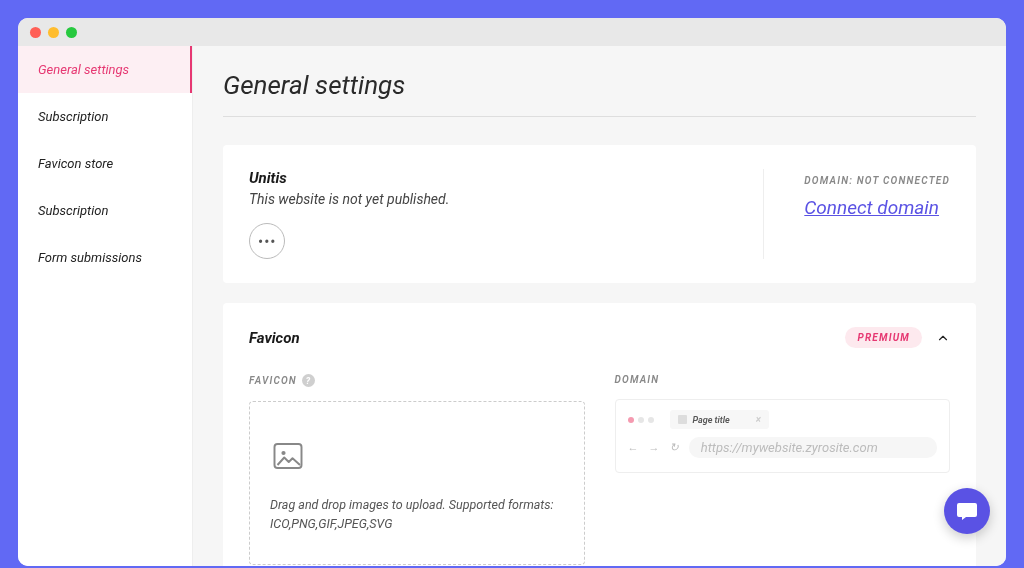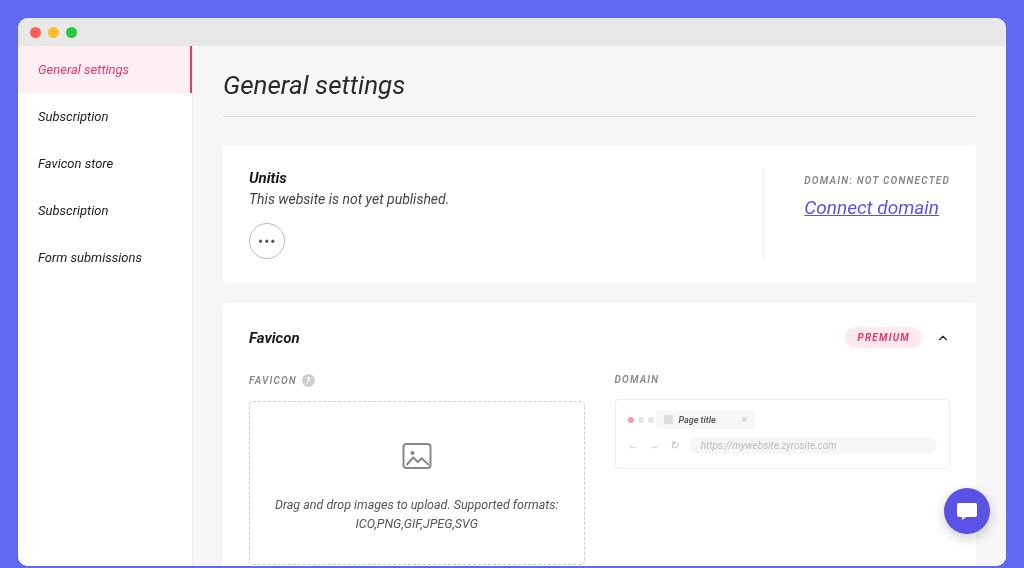--- a/index.html
+++ b/index.html
@@ -29,36 +29,36 @@
 .meta-link { font-size: 19px; color: #5a52e4; text-decoration: underline; cursor: pointer; }
 .section-head { display: flex; align-items: center; justify-content: space-between; margin-bottom: 26px; }
 .section-title { font-size: 15px; font-weight: 700; color: #1a1a1a; }
 .section-right { display: flex; align-items: center; gap: 14px; }
 .badge { background: #fde9ee; color: #e63872; font-size: 10px; font-weight: 700; letter-spacing: 1.2px; padding: 5px 12px; border-radius: 12px; }
 .chev { width: 14px; height: 14px; cursor: pointer; }
 .fav-body { display: flex; gap: 30px; }
 .fav-col { flex: 1; }
 .sub-label { font-size: 10px; letter-spacing: 1.2px; color: #888; font-weight: 600; display: flex; align-items: center; gap: 5px; margin-bottom: 14px; }
 .help-dot { width: 13px; height: 13px; border-radius: 50%; background: #cfcfcf; color: #fff; font-size: 9px; display: inline-flex; align-items: center; justify-content: center; font-weight: 700; }
-.dropzone { border: 1px dashed #ccc; border-radius: 4px; padding: 36px 20px 30px; text-align: center; }
+.dropzone { border: 1px dashed #ccc; border-radius: 4px; padding: 36px 20px 30px; text-align: left; }
 .img-icon { width: 36px; height: 36px; margin: 0 auto 18px; }
 .dz-text { font-size: 12.5px; color: #555; line-height: 1.5; }
 .preview-frame { border: 1px solid #eee; border-radius: 4px; padding: 10px 12px 14px; }
-.pv-row1 { display: flex; align-items: center; gap: 2px; margin-bottom: 0; }
+.pv-row1 { display: flex; align-items: center; gap: 16px; margin-bottom: 0; }
 .pv-dots { display: flex; gap: 4px; }
 .pv-dot { width: 6px; height: 6px; border-radius: 50%; }
 .pv-d1 { background: #f59ab0; }
 .pv-d2 { background: #e6e6e6; }
 .pv-d3 { background: #e6e6e6; }
 .pv-tab { background: #f7f7f7; border-radius: 3px; padding: 4px 8px; display: flex; align-items: center; gap: 6px; font-size: 9px; color: #555; font-weight: 600; flex: 0 0 auto; }
 .pv-favicon { width: 9px; height: 9px; background: #ddd; border-radius: 1px; }
 .pv-close { color: #ccc; font-size: 10px; margin-left: 20px; }
 .pv-row2 { display: flex; align-items: center; gap: 10px; margin-top: 8px; }
 .pv-arrow { color: #bbb; font-size: 11px; }
-.pv-url { flex: 1; background: #f6f6f6; border-radius: 10px; padding: 3px 12px; font-size: 10px; color: #bcbcbc; }
+.pv-url { flex: 1; background: #f6f6f6; border-radius: 10px; padding: 3px 12px; font-size: 13px; color: #bcbcbc; }
 .chat-fab { position: fixed; bottom: 34px; right: 34px; width: 46px; height: 46px; border-radius: 50%; background: #5a52e4; display: flex; align-items: center; justify-content: center; cursor: pointer; box-shadow: 0 4px 12px rgba(0,0,0,0.2); }
 .chat-fab svg { width: 24px; height: 24px; fill: #fff; }
 </style>
 </head>
 <body>
 
 <div class="browser">
   <div class="titlebar">
     <div class="traffic tl-red"></div>
     <div class="traffic tl-yellow"></div>

